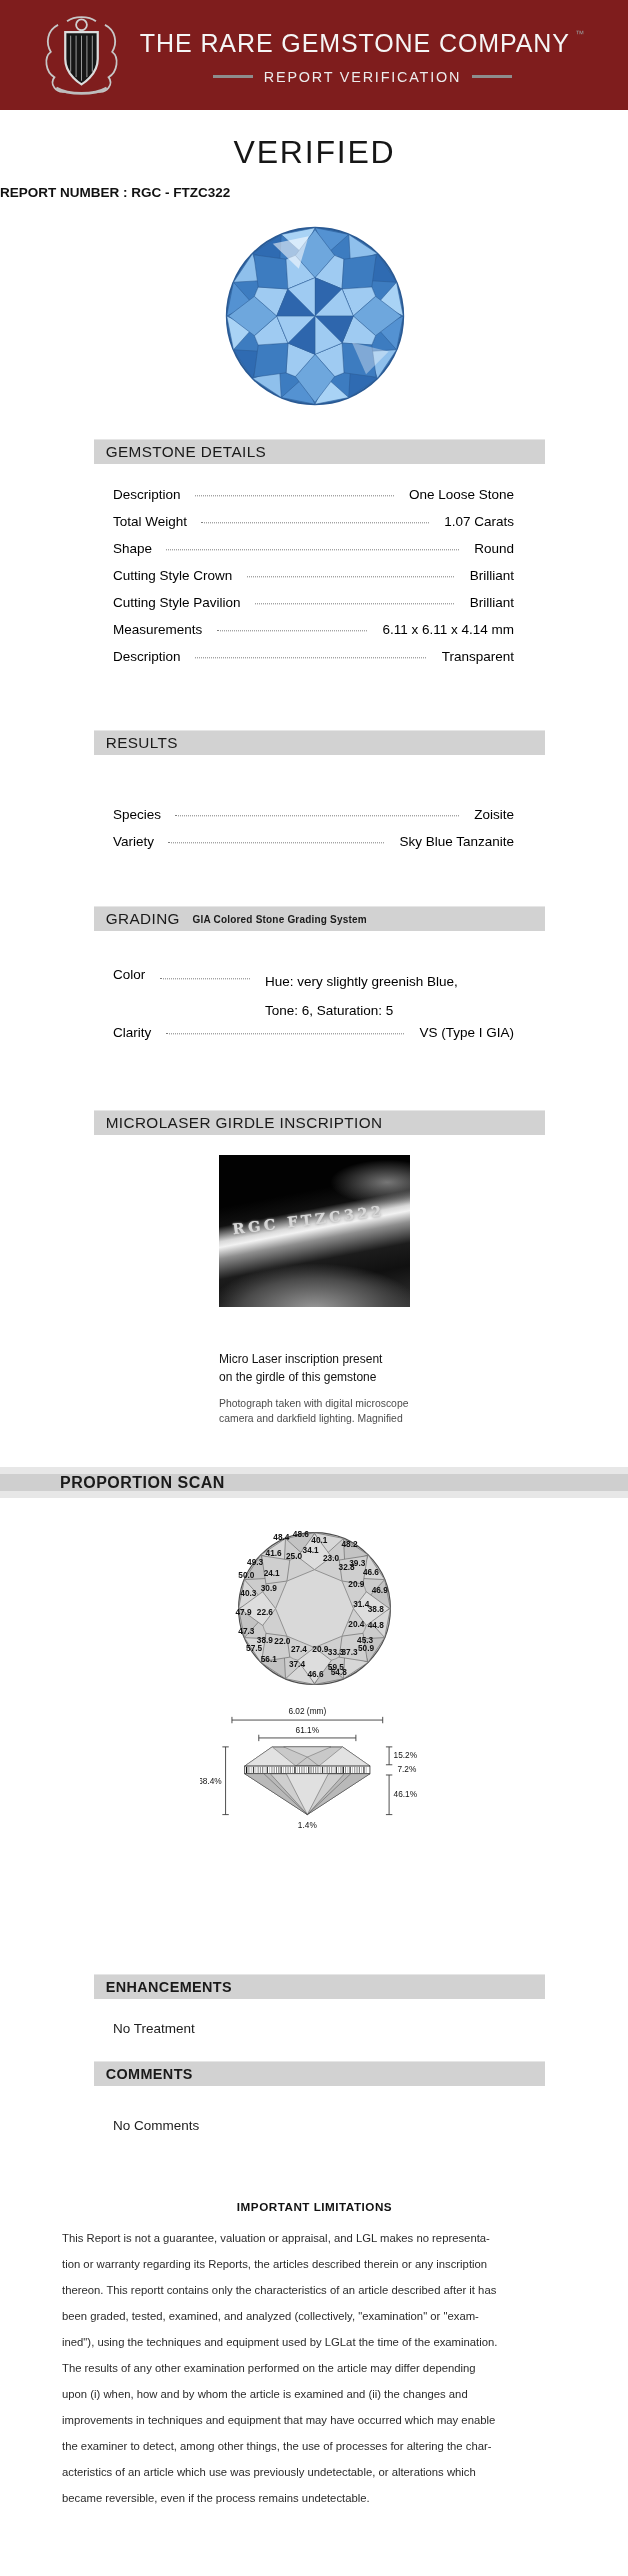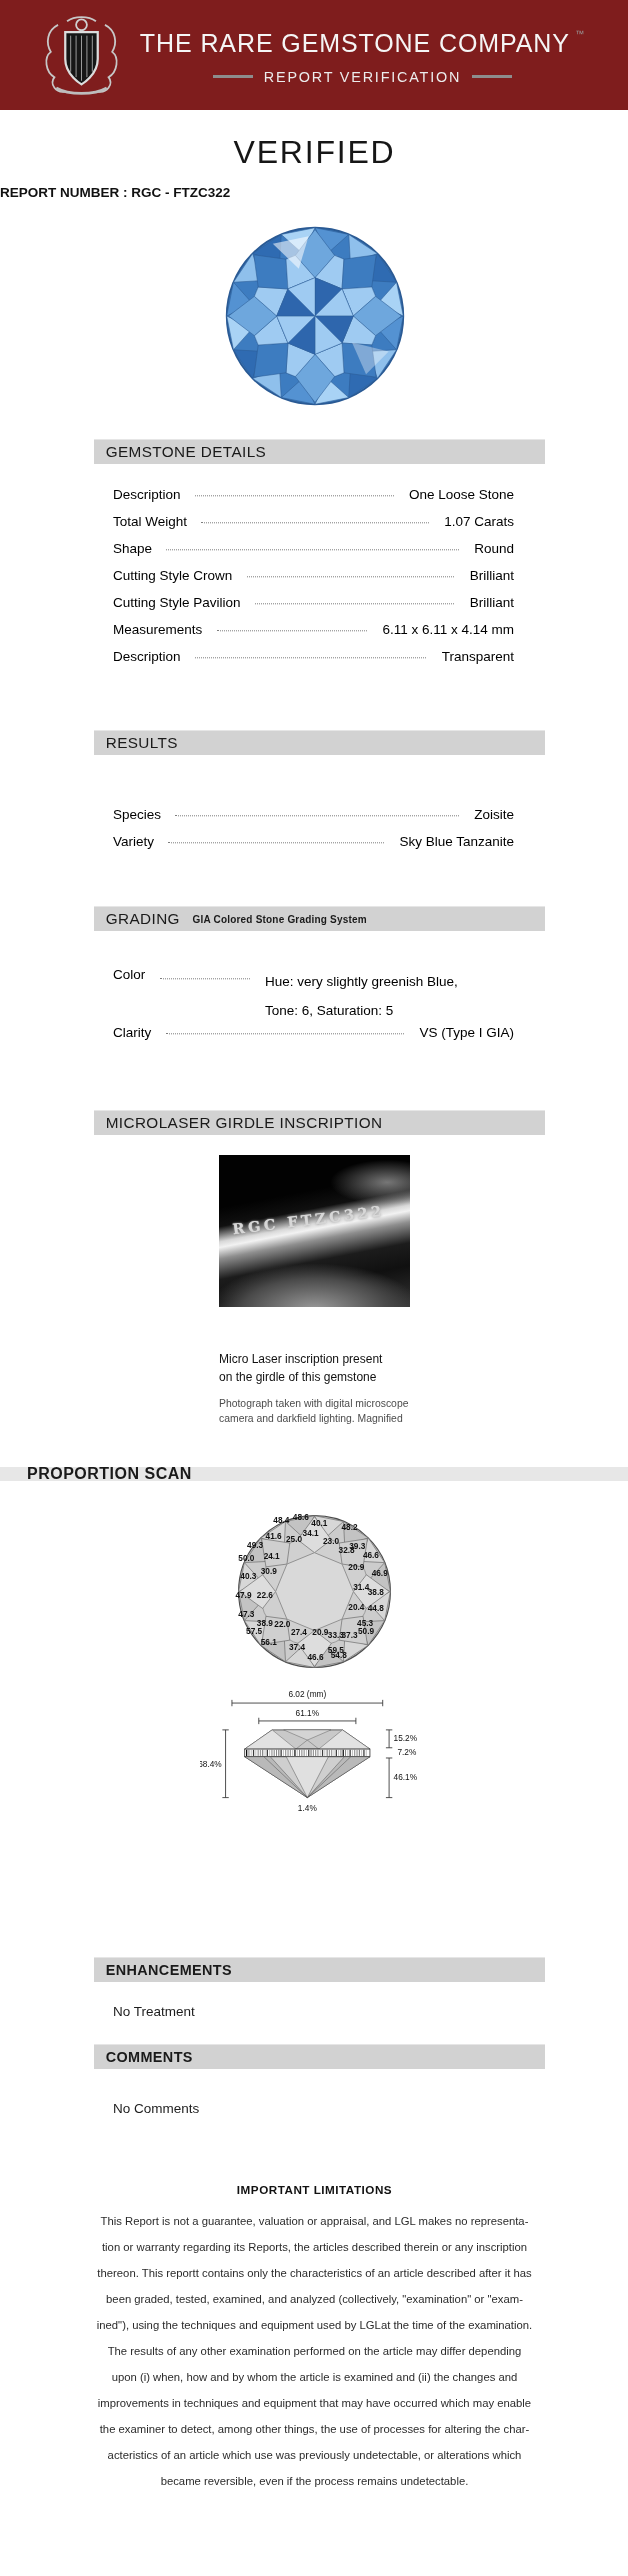--- a/index.html
+++ b/index.html
@@ -30,22 +30,22 @@
   
   .bar{
     margin-left:94px;width:451px;height:25px;background:#d2d2d2;
     display:flex;align-items:center;padding-left:11.7px;box-sizing:border-box;
     font-size:15.3px;color:#1a1a1a;letter-spacing:0.4px;white-space:nowrap;
     border-top:1.8px solid #e6e6e6;
   }
   .bar .sub{font-size:10px;font-weight:700;margin-left:12.6px;letter-spacing:0.2px;}
   .bar.bold{font-weight:700;font-size:14.4px;}
   .bar.wide{
-    margin-left:0;width:629px;height:14px;font-weight:700;font-size:16px;
-    padding-left:27px;border-top:7.2px solid #e7e7e7;border-bottom:7.2px solid #e7e7e7;
+    margin-left:0;width:629px;height:31px;font-weight:700;font-size:16px;
+    padding-left:60px;border-top:7.2px solid #e7e7e7;border-bottom:7.2px solid #e7e7e7;
     background:#cfcfcf;letter-spacing:0.5px;
   }
   
   .rows{margin-left:113px;width:401px;}
   .leader-row{display:flex;align-items:baseline;height:27px;font-size:13.5px;color:#000000;gap:9px;}
   .leader-row.tall{height:auto;align-items:flex-start;}
   .leader-label{white-space:nowrap;}
   .leader-dots{flex:1;margin:0 6.3px 0 5.4px;border-bottom:1.8px dotted #7d7d7d;transform:translateY(-2.7px);}
   .leader-row.tall .leader-dots{margin-top:13.5px;}
   .leader-dots.short{flex:0 0 90px;}
@@ -68,21 +68,21 @@
   }
   .photo-caption{margin-top:43px;font-size:12px;line-height:18px;color:#111;text-align:left;}
   .photo-note{margin-top:10.8px;font-size:10.4px;line-height:14.4px;color:#4c4c4c;text-align:left;}
   
   .propwrap{text-align:center;}
   .topview{margin-top:23.5px;}
   .profile{margin-top:1.8px;}
   svg text{font-family:"Liberation Sans",sans-serif;}
   
   .lim-title{margin-top:135px;text-align:center;font-size:11.7px;font-weight:700;letter-spacing:0.5px;color:#111;}
-  .lim-lines{width:505px;margin:12.6px auto 0 auto;text-align:center;font-size:11.3px;color:#2b2b2b;}
+  .lim-lines{width:505px;margin:12.6px auto 0 auto;text-align:left;font-size:11.3px;color:#2b2b2b;}
   .lim-lines div{line-height:26px;}
   .mt24{margin-top:21.6px;} .mt26{margin-top:23.5px;} .mt28{margin-top:25px;}
   .mt32{margin-top:29px;} .mt36{margin-top:32px;} .mt40{margin-top:36px;}
   .mt46{margin-top:41px;} .mt50{margin-top:45px;} .mt58{margin-top:52px;}
   .mt60{margin-top:54px;} .mt64{margin-top:58px;align-items:center;} .mt150{margin-top:135px;}
 </style>
 </head>
 <body>
 
 <div class="hdr">

